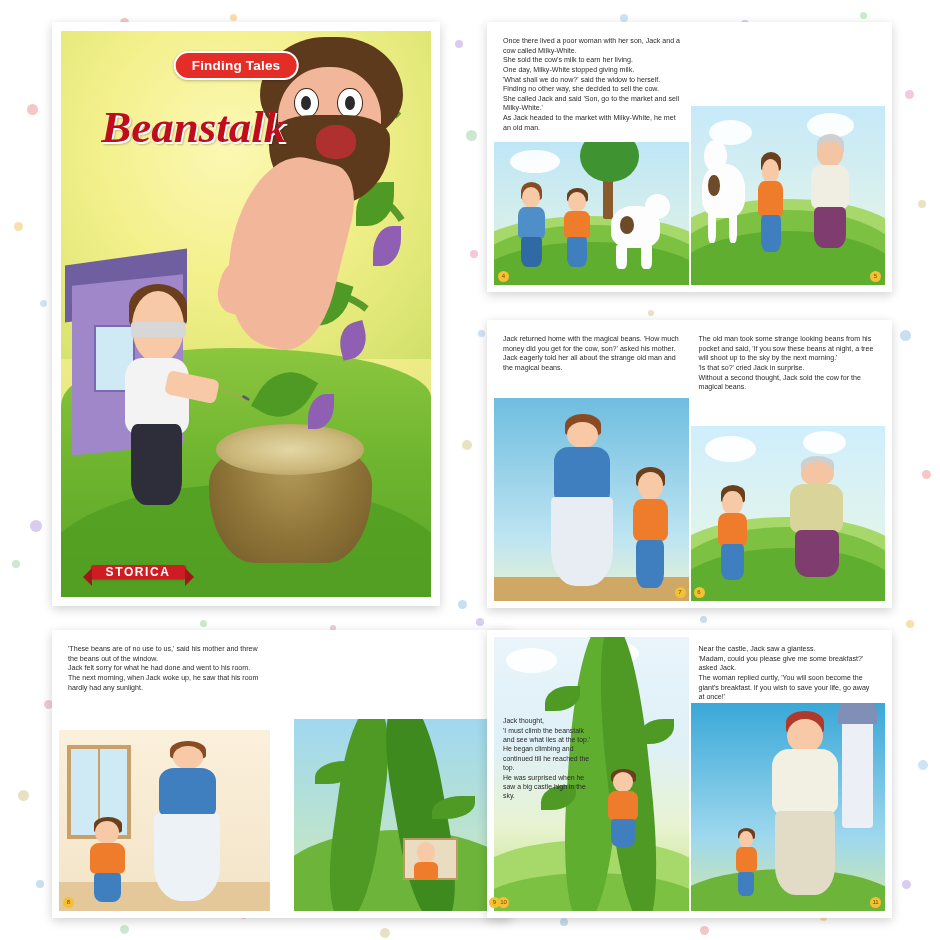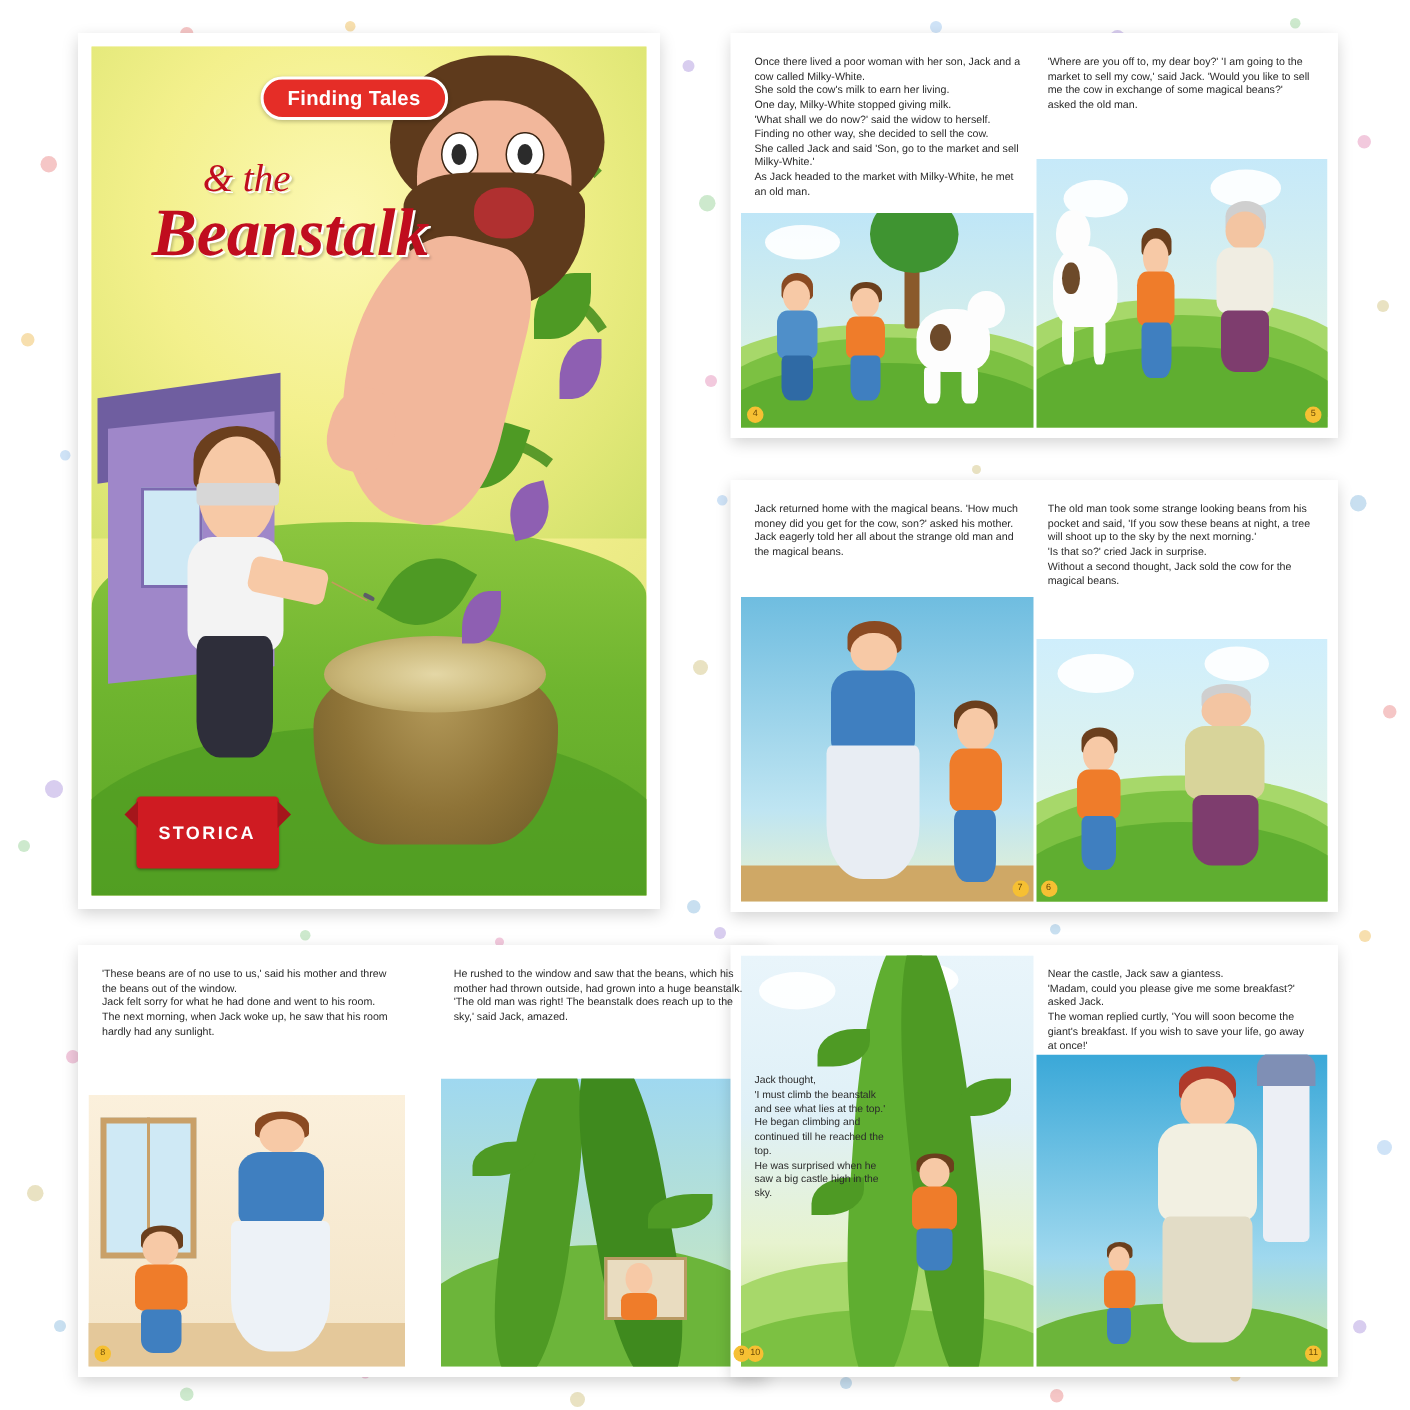--- a/index.html
+++ b/index.html
@@ -292,21 +292,21 @@
   .logo-ribbon {
     position: absolute;
     left: 8%;
     bottom: 3.2%;
     z-index: 9;
     background: #cf1b22;
     color: #fff;
     font-size: 12px;
     font-weight: bold;
     letter-spacing: 1.6px;
-    padding: 17px 15px;
+    padding: 0 15px;
     border-radius: 3px;
     box-shadow: 0 1px 2px rgba(0,0,0,.3);
   }
   .logo-ribbon:before, .logo-ribbon:after {
     content: "";
     position: absolute;
     top: 3px;
     width: 0; height: 0;
     border-top: 9px solid transparent;
     border-bottom: 9px solid transparent;
@@ -459,21 +459,20 @@
         <div class="boy-pants"></div>
         <div class="boy-arm">
           <div class="axe-handle"></div>
           <div class="axe-head"></div>
         </div>
       </div>
 
       <div class="badge-classics">Finding Tales</div>
 
       <div class="title-wrap">
-        <div class="title-amp">&amp; the</div>
         <div class="title-sub">Beanstalk</div>
       </div>
 
       <div class="logo-ribbon">STORICA</div>
     </div>
   </div>
 
   <div class="spread" id="spread1">
     <div class="page">
       <div class="illus" style="top:44%;">
@@ -538,21 +537,20 @@
           <div class="body" style="left:12%;top:28%;width:76%;height:34%;background:#ef7c2a;"></div>
           <div class="legs" style="left:20%;top:60%;width:60%;height:36%;background:#3f7fc0;"></div>
         </div>
         <div class="fig" style="left:60%;top:16%;width:24%;height:72%;">
           <div class="hair" style="left:22%;top:0;width:58%;height:16%;background:#cfcfcf;"></div>
           <div class="head" style="left:22%;top:5%;width:56%;height:20%;background:#f3c5a2;"></div>
           <div class="body" style="left:10%;top:24%;width:80%;height:34%;background:#f0ede2;"></div>
           <div class="legs" style="left:16%;top:56%;width:68%;height:32%;background:#7e3d6e;"></div>
         </div>
       </div>
-      <div class="text-block">'Where are you off to, my dear boy?' 'I am going to the market to sell my cow,' said Jack. 'Would you like to sell me the cow in exchange of some magical beans?' asked the old man.</div>
       <div class="pagenum right">5</div>
     </div>
     <div class="divider"></div>
   </div>
 
   <div class="spread" id="spread2">
     <div class="page">
       <div class="illus" style="top:26%;">
         <div class="sky" style="background:linear-gradient(#6fbde0,#bfe5f2 70%,#e8f2cf 100%);"></div>
         <div class="hill" style="background:#cfa866;height:26%;border-radius:0;"></div>
@@ -636,22 +634,20 @@
         <div style="position:absolute;left:20%;top:-6%;width:22%;height:110%;background:#4e9a24;border-radius:40%;transform:rotate(8deg);"></div>
         <div style="position:absolute;left:48%;top:-10%;width:24%;height:116%;background:#3f8a1e;border-radius:40%;transform:rotate(-10deg);"></div>
         <div class="leaf" style="left:10%;top:22%;width:20%;height:12%;"></div>
         <div class="leaf" style="left:66%;top:40%;width:20%;height:12%;"></div>
         <div style="position:absolute;left:52%;top:62%;width:26%;height:22%;background:#e9dcc0;border:2px solid #b99a63;box-sizing:border-box;"></div>
         <div class="fig" style="left:56%;top:64%;width:14%;height:20%;">
           <div class="head" style="left:20%;top:0;width:60%;height:56%;background:#f7c9a6;"></div>
           <div class="body" style="left:8%;top:52%;width:84%;height:48%;background:#ef7c2a;"></div>
         </div>
       </div>
-      <div class="text-block">He rushed to the window and saw that the beans, which his mother had thrown outside, had grown into a huge beanstalk.
-'The old man was right! The beanstalk does reach up to the sky,' said Jack, amazed.</div>
       <div class="pagenum right">9</div>
     </div>
     <div class="divider"></div>
   </div>
 
   <div class="spread" id="spread4">
     <div class="page">
       <div class="illus" style="top:0;">
         <div class="sky" style="background:linear-gradient(#e9f5fb 0%,#dff0f7 40%,#e7f3cf 70%,#bfe07f 100%);"></div>
         <div class="cloud" style="left:6%;top:4%;width:26%;height:9%;"></div>

